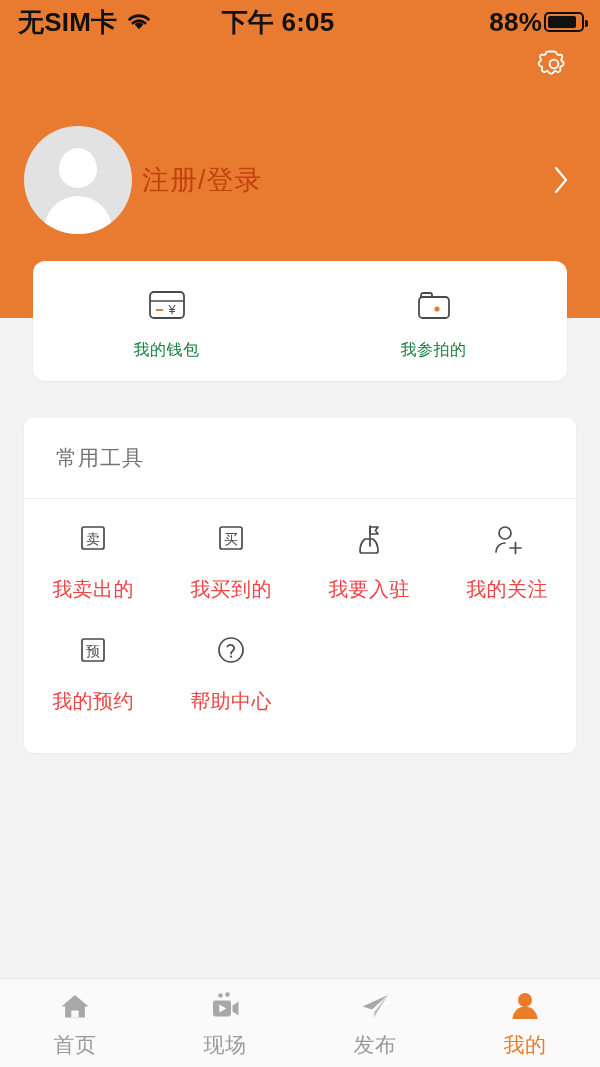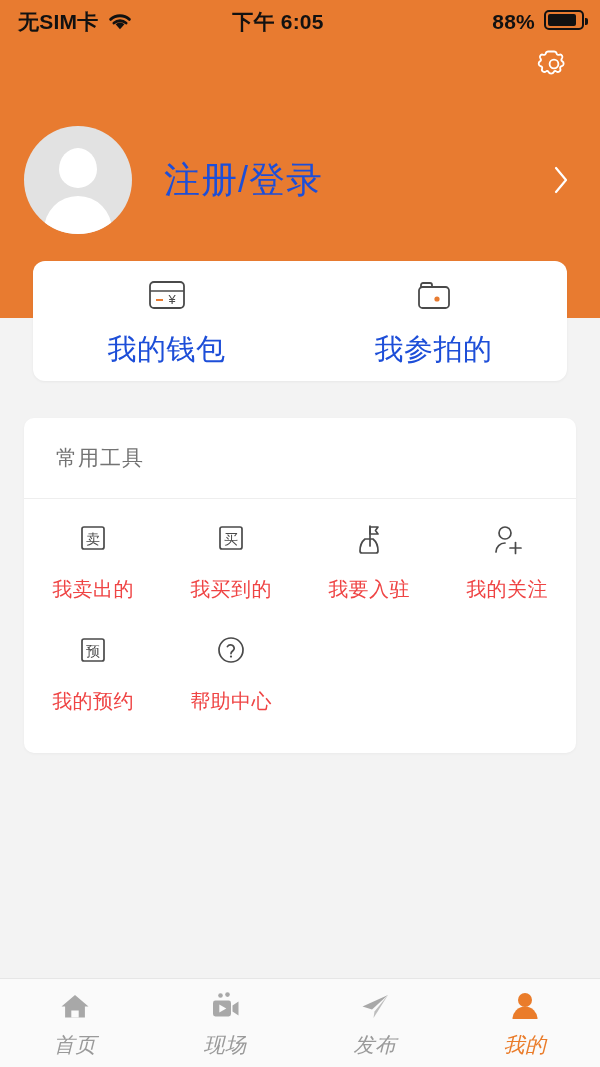--- a/index.html
+++ b/index.html
@@ -14,25 +14,25 @@
   
   .header-bg {
     position:absolute; top:0; left:0; width:600px; height:318px;
     background:#e87b30;
   }
 
   
   .statusbar {
     position:absolute; top:0; left:0; width:600px; height:44px;
     display:flex; align-items:center; color:#111;
-    font-size:21px; font-weight:bold; letter-spacing:0.2px;
+    font-size:26px; font-weight:bold; letter-spacing:0.2px;
   }
   .sb-left { position:absolute; left:18px; display:flex; align-items:center; gap:9px; }
   .sb-center { position:absolute; left:0; width:556px; text-align:center; }
-  .sb-right { position:absolute; right:16px; display:flex; gap:9px; }
+  .sb-right { position:absolute; right:16px; display:flex; align-items:center; gap:2px; }
   .battery {
     width:40px; height:20px; border:2.5px solid #111; border-radius:5px;
     position:relative; padding:2px;
   }
   .battery::after{
     content:""; position:absolute; right:-6px; top:6px; width:3px; height:7px;
     background:#111; border-radius:0 2px 2px 0;
   }
   .battery i { display:block; height:100%; width:88%; background:#111; border-radius:2px; }
 
@@ -53,37 +53,37 @@
   }
   .avatar .head {
     position:absolute; left:50%; top:22px; transform:translateX(-50%);
     width:38px; height:40px; border-radius:50%/54% 54% 46% 46%; background:#fff;
   }
   .avatar .body {
     position:absolute; left:50%; bottom:-4px; transform:translateX(-50%);
     width:68px; height:42px; background:#fff; border-radius:34px 34px 8px 8px;
   }
   .profile-name {
-    margin-left:32px; color:#1d4ed8; font-size:36px; letter-spacing:1px;
+    margin-left:10px; color:#c2410c; font-size:27px; letter-spacing:1px;
   }
   .profile-arrow {
     position:absolute; right:4px; top:50%; transform:translateY(-50%);
   }
 
   
   .quick-card {
     position:absolute; top:261px; left:33px; width:534px; height:120px;
     background:#fff; border-radius:12px; display:flex;
     box-shadow:0 1px 3px rgba(0,0,0,0.05);
   }
   .quick-item {
     flex:1; display:flex; flex-direction:column; align-items:center;
     justify-content:center; gap:14px; cursor:pointer; padding-top:4px;
   }
-  .quick-label { font-size:29px; color:#1d4ed8; letter-spacing:0.5px; }
+  .quick-label { font-size:16px; color:#15803d; letter-spacing:0.5px; }
 
   
   .tools-card {
     position:absolute; top:418px; left:24px; width:552px; height:335px;
     background:#fff; border-radius:10px;
     box-shadow:0 1px 3px rgba(0,0,0,0.04);
   }
   .tools-title {
     position:absolute; top:0; left:32px; height:80px; display:flex; align-items:center;
     font-size:21px; color:#737373; letter-spacing:1px;
@@ -103,21 +103,21 @@
 
   
   .tabbar {
     position:absolute; bottom:0; left:0; width:600px; height:89px;
     background:#fafafa; border-top:1px solid #e6e6e6; display:flex;
   }
   .tab {
     flex:1; display:flex; flex-direction:column; align-items:center;
     justify-content:center; gap:7px; cursor:pointer; padding-top:2px;
   }
-  .tab-label { font-size:21px; color:#9a9a9a; letter-spacing:0.5px;font-style:italic; }
+  .tab-label { font-size:21px; color:#9a9a9a; letter-spacing:0.5px; }
   .tab.active .tab-label { color:#ea7c2a; }
 
   svg { display:block; }
 </style>
 </head>
 <body>
 
 <div id="app">
 
   <div class="header-bg"></div>

